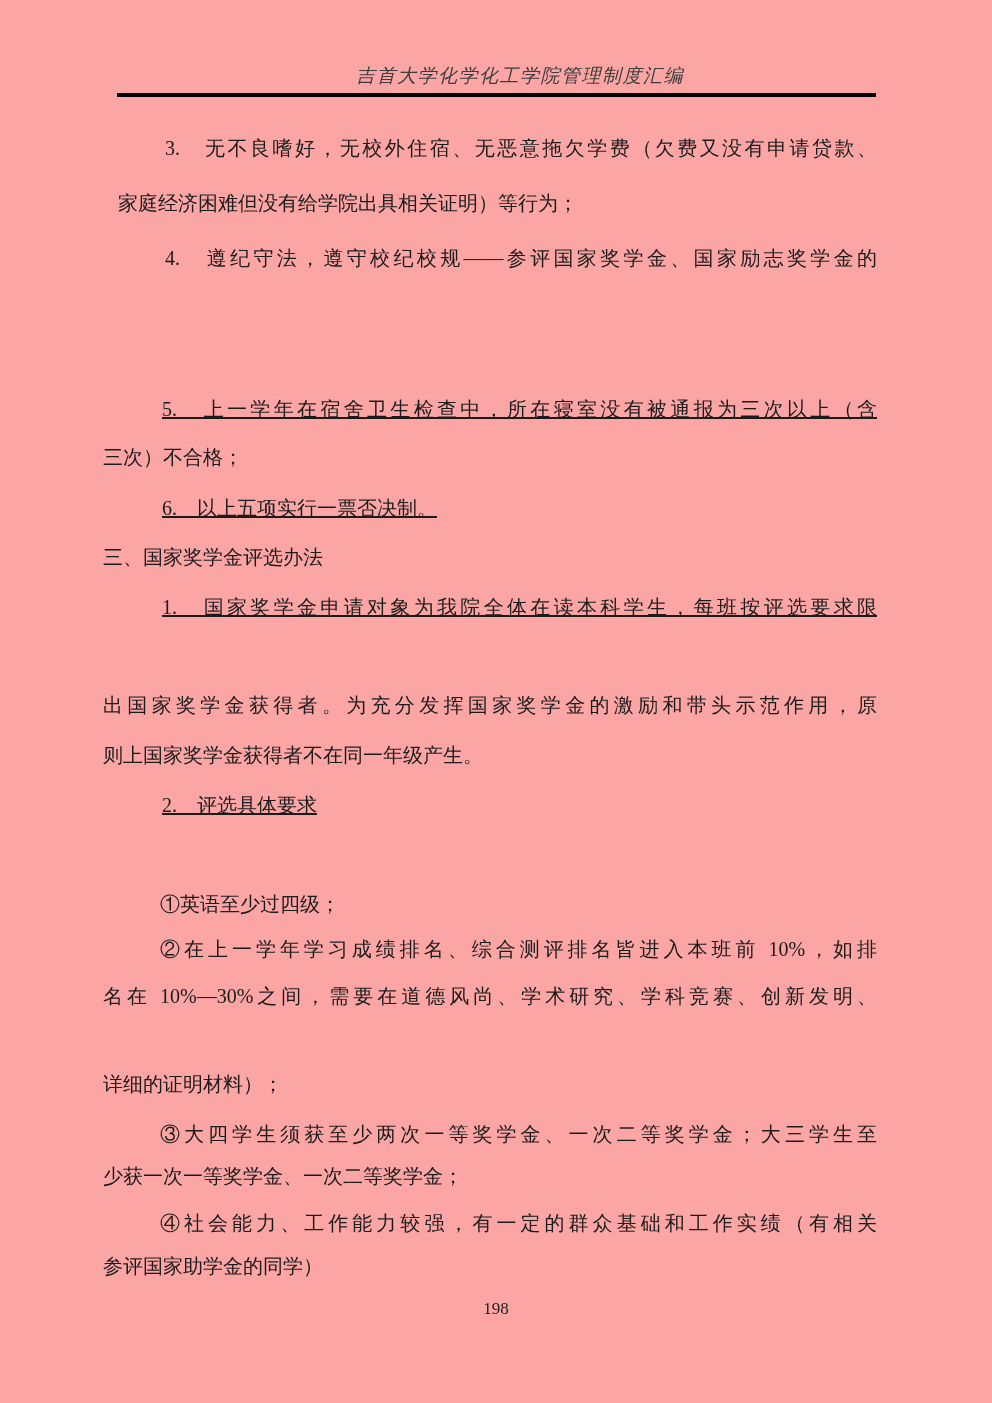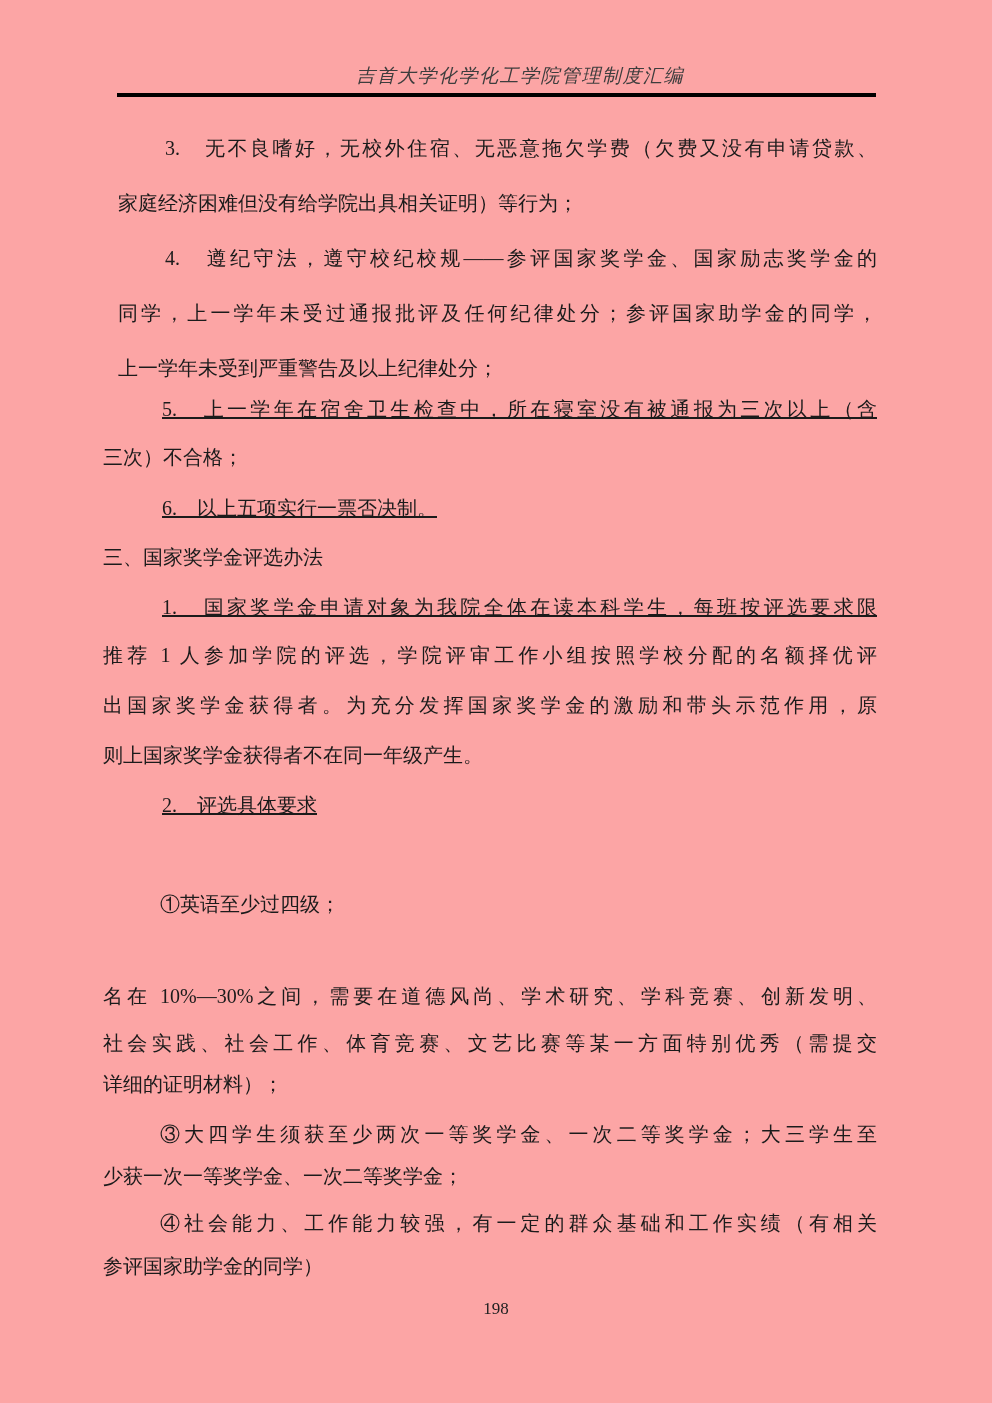--- a/index.html
+++ b/index.html
@@ -50,34 +50,31 @@
 <body>
 
 <div class="page">
 
   <div class="hdr-title">吉首大学化学化工学院管理制度汇编</div>
   <div class="hdr-rule"></div>
 
   <div class="line ma j i47" style="top:133px">3.　无不良嗜好，无校外住宿、无恶意拖欠学费（欠费又没有申请贷款、</div>
   <div class="line ma" style="top:188px">家庭经济困难但没有给学院出具相关证明）等行为；</div>
   <div class="line ma j i47" style="top:243px">4.　遵纪守法，遵守校纪校规——参评国家奖学金、国家励志奖学金的</div>
-  <div class="line ma j" style="top:298px">同学，上一学年未受过通报批评及任何纪律处分；参评国家助学金的同学，</div>
-  <div class="line ma" style="top:353px">上一学年未受到严重警告及以上纪律处分；</div>
   <div class="line j i59" style="top:394px">5.　上一学年在宿舍卫生检查中，所在寝室没有被通报为三次以上（含</div>
   <div class="line" style="top:442px">三次）不合格；</div>
   <div class="line i59" style="top:493px">6.　以上五项实行一票否决制。</div>
   <div class="line" style="top:542px">三、国家奖学金评选办法</div>
   <div class="line j i59" style="top:592px">1.　国家奖学金申请对象为我院全体在读本科学生，每班按评选要求限</div>
-  <div class="line j" style="top:640px">推荐 1 人参加学院的评选，学院评审工作小组按照学校分配的名额择优评</div>
   <div class="line" style="top:740px">则上国家奖学金获得者不在同一年级产生。</div>
   <div class="line j" style="top:690px">出国家奖学金获得者。为充分发挥国家奖学金的激励和带头示范作用，原</div>
   <div class="line i59" style="top:790px">2.　评选具体要求</div>
   <div class="line i57" style="top:889px">①英语至少过四级；</div>
+  <div class="line j i57" style="top:934px">②在上一学年学习成绩排名、综合测评排名皆进入本班前 10%，如排</div>
   <div class="line j" style="top:981px">名在 10%—30%之间，需要在道德风尚、学术研究、学科竞赛、创新发明、</div>
-  <div class="line j" style="top:1028px">社会实践、社会工作、体育竞赛、文艺比赛等某一方面特别优秀（需提交</div>
   <div class="line" style="top:1069px">详细的证明材料）；</div>
   <div class="line j i57" style="top:1119px">③大四学生须获至少两次一等奖学金、一次二等奖学金；大三学生至</div>
   <div class="line j i57" style="top:1208px">④社会能力、工作能力较强，有一定的群众基础和工作实绩（有相关</div>
   <div class="line" style="top:1161px">少获一次一等奖学金、一次二等奖学金；</div>
   <div class="line" style="top:1251px">参评国家助学金的同学）</div>
 
   <div class="pageno">198</div>
 
 </div>
 

